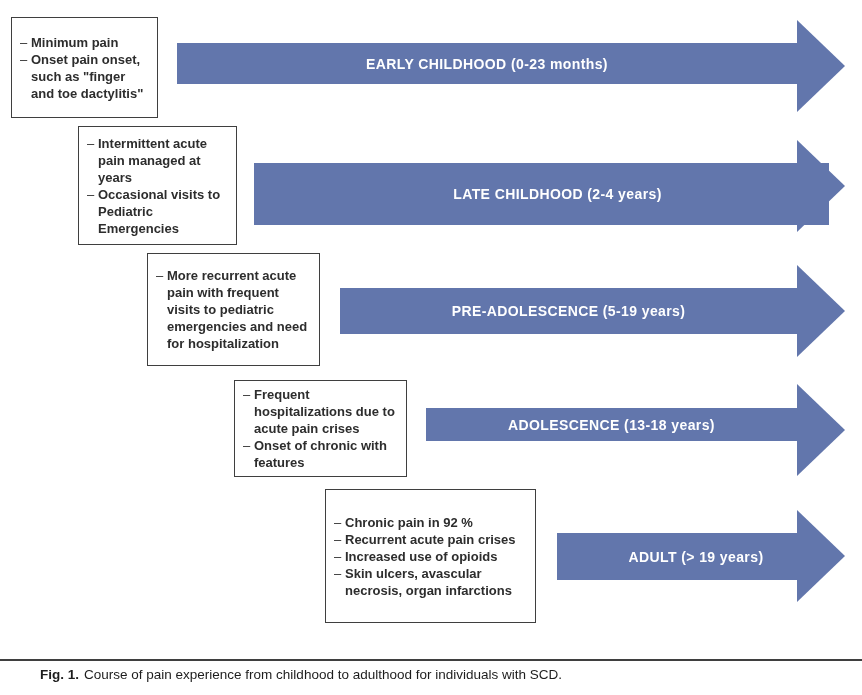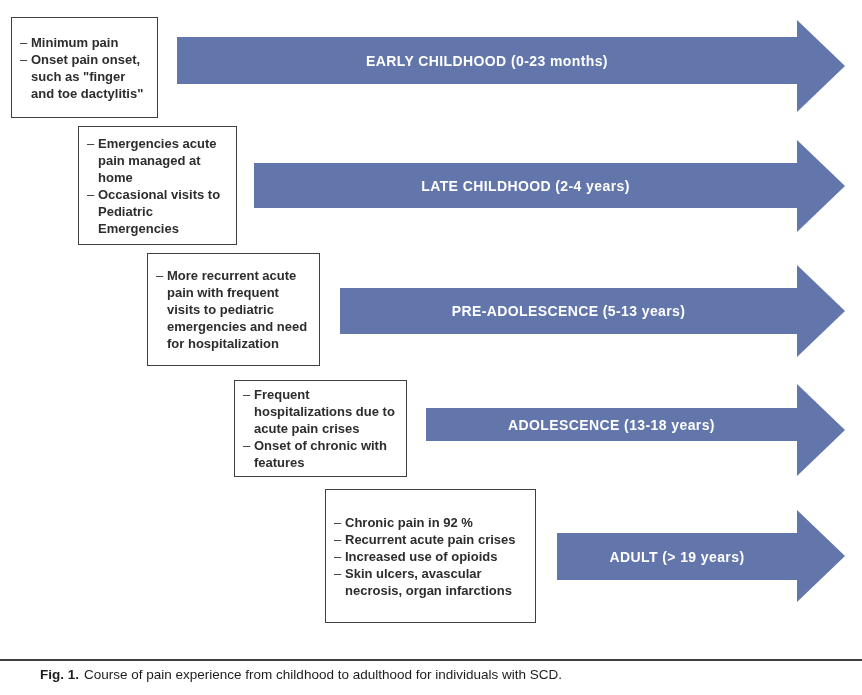--- a/index.html
+++ b/index.html
@@ -63,29 +63,29 @@
     white-space: nowrap;
   }
   .arrow-head {
     position: absolute;
     width: 0;
     height: 0;
     border-top: 46px solid transparent;
     border-bottom: 46px solid transparent;
     border-left: 48px solid var(--arrow-fill, #6276ac);
   }
-  .arrow1-body { left: 177px; top: 37px;  width: 620px; height: 47px; }
+  .arrow1-body { left: 177px; top: 43px;  width: 620px; height: 41px; }
   .arrow1-head { left: 797px; top: 20px; }
-  .arrow2-body { left: 254px; top: 163px; width: 543px; height: 45px; }
+  .arrow2-body { left: 254px; top: 163px; width: 543px; height: 62px; padding-left: 32px; }
   .arrow2-head { left: 797px; top: 140px; }
   .arrow3-body { left: 340px; top: 288px; width: 457px; height: 46px; }
   .arrow3-head { left: 797px; top: 265px; }
   .arrow4-body { left: 426px; top: 408px; width: 371px; height: 33px; }
   .arrow4-head { left: 797px; top: 384px; }
-  .arrow5-body { left: 557px; top: 533px; width: 240px; height: 47px; }
+  .arrow5-body { left: 557px; top: 533px; width: 240px; height: 47px; padding-left: 19px; }
   .arrow5-head { left: 797px; top: 510px; }
 
   
   .caption-rule {
     position: absolute;
     left: 0;
     top: 659px;
     width: 862px;
     height: 1.5px;
     background: var(--rule, #3f3f3f);
@@ -121,40 +121,40 @@
     </div>
   </div>
   <div class="arrow-body arrow1-body">
     <span class="arrow-label">EARLY CHILDHOOD (0-23 months)</span>
   </div>
   <div class="arrow-head arrow1-head"></div>
 
   <div class="note-box box2">
     <div class="note">
       <span class="dash">–</span>
-      <span class="note-text">Emergencies acute pain managed at home</span>
+      <span class="note-text">Intermittent acute pain managed at years</span>
     </div>
     <div class="note">
       <span class="dash">–</span>
       <span class="note-text">Occasional visits to Pediatric Emergencies</span>
     </div>
   </div>
   <div class="arrow-body arrow2-body">
     <span class="arrow-label">LATE CHILDHOOD (2-4 years)</span>
   </div>
   <div class="arrow-head arrow2-head"></div>
 
   <div class="note-box box3">
     <div class="note">
       <span class="dash">–</span>
       <span class="note-text">More recurrent acute pain with frequent visits to pediatric emergencies and need for hospitalization</span>
     </div>
   </div>
   <div class="arrow-body arrow3-body">
-    <span class="arrow-label">PRE-ADOLESCENCE (5-13 years)</span>
+    <span class="arrow-label">PRE-ADOLESCENCE (5-19 years)</span>
   </div>
   <div class="arrow-head arrow3-head"></div>
 
   <div class="note-box box4">
     <div class="note">
       <span class="dash">–</span>
       <span class="note-text">Frequent hospitalizations due to acute pain crises</span>
     </div>
     <div class="note">
       <span class="dash">–</span>

